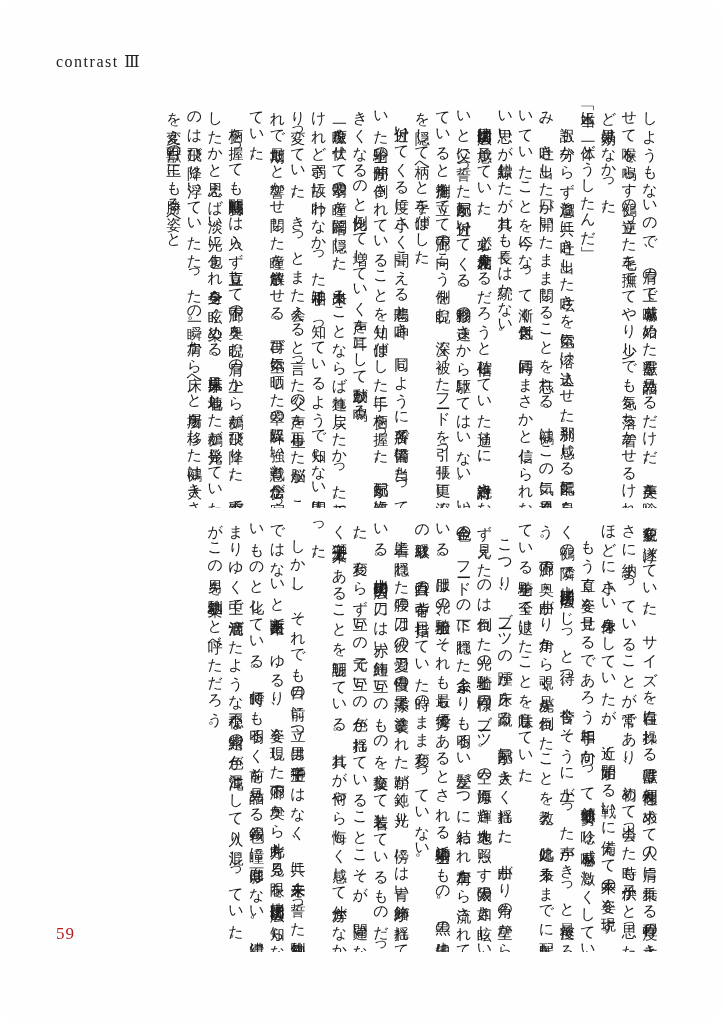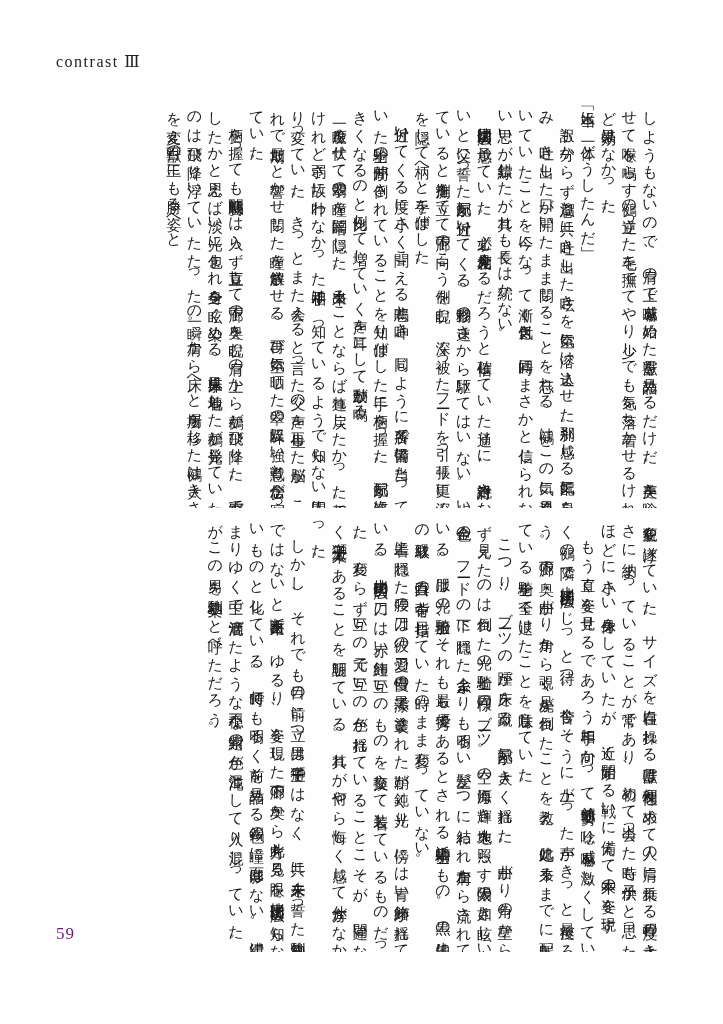--- a/index.html
+++ b/index.html
@@ -28,21 +28,21 @@
     margin:0;padding:0;
     font-size:15px;
     line-height:20.7px;
     letter-spacing:0.1px;
     text-align:justify;
   }
   .vblock-bottom p{letter-spacing:1.1px;}
   .vblock p.indent{text-indent:15px;}
   .page-number{
     position:absolute;left:56px;top:924px;
-    font-size:17px;color:#701a75;letter-spacing:1px;
+    font-size:17px;color:#b91c1c;letter-spacing:1px;
   }
 </style>
 </head>
 <body>
 
 <div class="page">
 
   <div class="running-header">contrast Ⅲ</div>
 
   <div class="vblock vblock-top">

